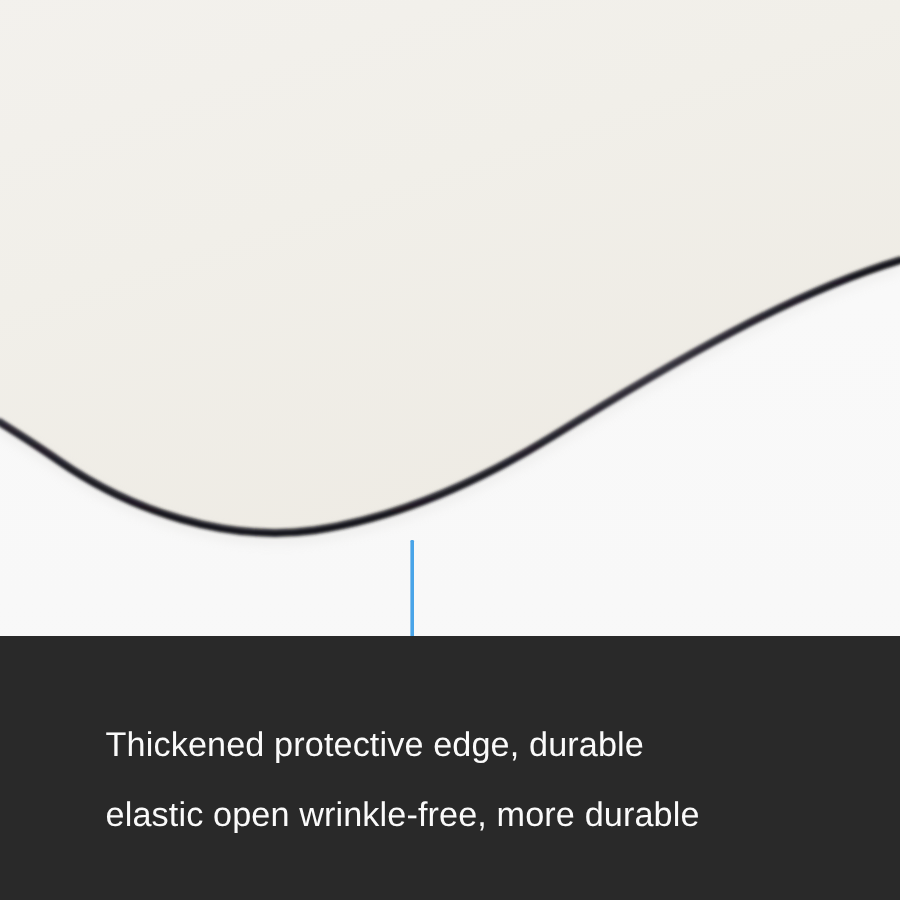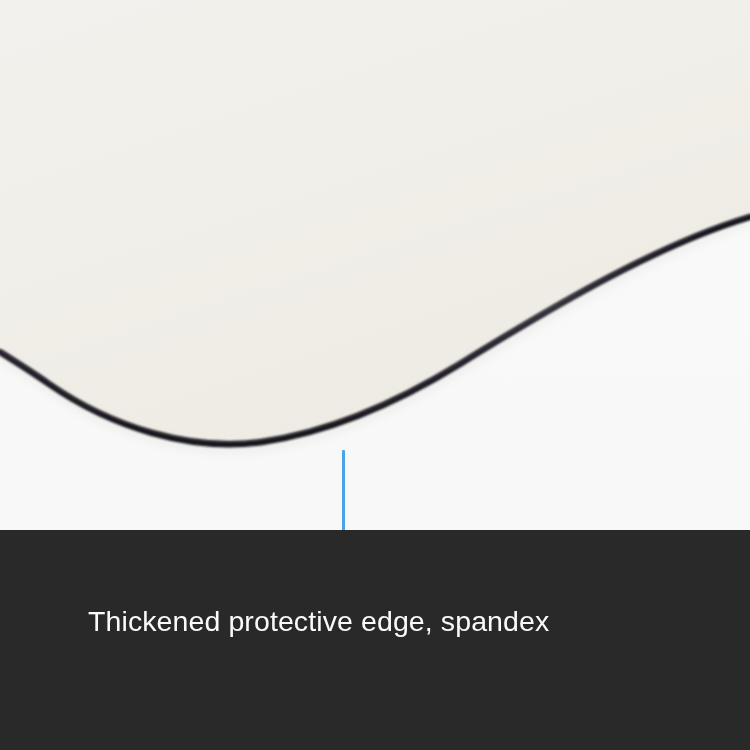--- a/index.html
+++ b/index.html
@@ -120,16 +120,17 @@
       <path d="M 0,350 C 16,360 32,370 49,382
                C 111,425 190,450 262,440
                C 330,430 395,402 460,362
                C 560,300 660,242 750,215" fill="none" stroke="#6d6a78" stroke-width="1" opacity="0.40" filter="url(#edgeSoften)"></path>
     </svg>
   </div>
 
   <div id="callout-line"></div>
 
   <div id="caption-band">
-    <div class="caption-line">Thickened protective edge, spandex</div>
+    <div class="caption-line">Thickened protective edge, durable</div>
+    <div class="caption-line">elastic open wrinkle-free, more durable</div>
   </div>
 
 </div>
 
 </body></html>

